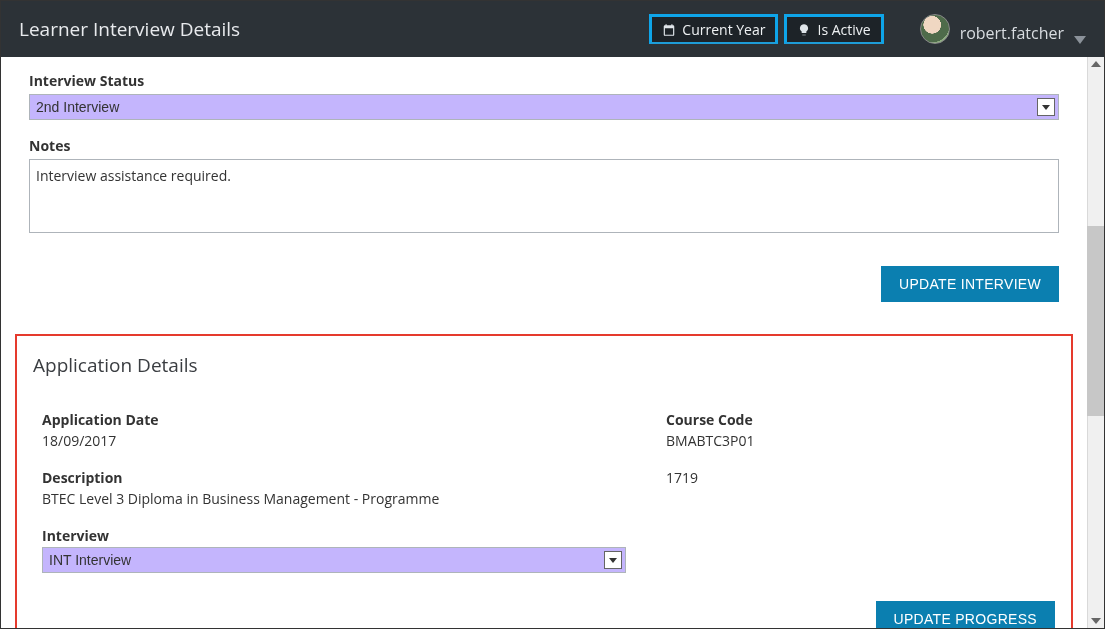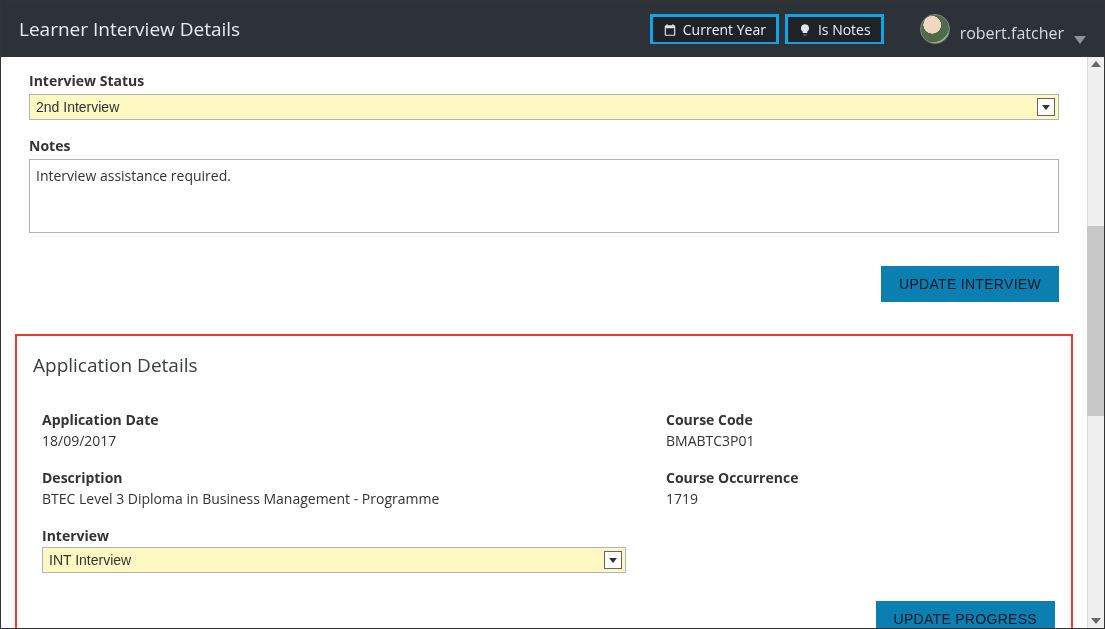--- a/index.html
+++ b/index.html
@@ -129,21 +129,21 @@
   }
   .select-wrap, .textarea-wrap {
     position: relative;
   }
   .full-select {
     width: 100%;
     height: 26px;
     border: 1px solid #aeb4ba;
     font-size: 14px;
     padding: 2px 26px 2px 6px;
-    background: #fef9c3;
+    background: #c4b5fd;
     color: #333;
     appearance: none;
   }
   .sel-arrow {
     position: absolute;
     right: 4px; top: 4px;
     width: 18px; height: 18px;
     border: 1px solid #656565;
     display: flex; align-items: center; justify-content: center;
     pointer-events: none;
@@ -161,21 +161,21 @@
     border: 1px solid #aeb4ba;
     font-size: 14px;
     padding: 6px;
     font-family: inherit;
     resize: none;
     color: #333;
   }
   .field-block { margin-bottom: 16px; }
   .btn {
     background: #0b7fb0;
-    color: #0f172a;
+    color: #ffffff;
     font-size: 14px;
     letter-spacing: 0.3px;
     border: none;
     padding: 10px 18px;
     cursor: pointer;
   }
   .btn-row {
     display: flex;
     justify-content: flex-end;
     margin-top: 28px;
@@ -225,21 +225,21 @@
       <div class="pill active">
         <svg viewBox="0 0 24 24">
             <path d="M19 4h-1V2h-2v2H8V2H6v2H5a2 2 0 0 0-2 2v14a2 2 0 0 0 2 2h14a2 2 0 0 0 2-2V6a2 2 0 0 0-2-2zm0 16H5V9h14v11z"></path>
           </svg>
         <span>Current Year</span>
       </div>
       <div class="pill active">
         <svg viewBox="0 0 24 24">
             <path d="M9 21h6v-1H9v1zm3-19a7 7 0 0 0-4 12.7V17h8v-2.3A7 7 0 0 0 12 2z"></path>
           </svg>
-        <span>Is Notes</span>
+        <span>Is Active</span>
       </div>
       <div class="user-block">
         <div class="avatar"></div>
         <span class="username">robert.fatcher</span>
         <div class="tri-down"></div>
       </div>
     </div>
   </div>
 
   <div class="content">
@@ -287,21 +287,20 @@
                 </div>
             </div>
           </div>
         </div>
         <div class="col">
           <div class="kv">
             <div class="k">Course Code</div>
             <div class="v">BMABTC3P01</div>
           </div>
           <div class="kv">
-            <div class="k">Course Occurrence</div>
             <div class="v">1719</div>
           </div>
         </div>
       </div>
 
       <div class="btn-row">
         <button class="btn">UPDATE PROGRESS</button>
       </div>
     </div>
 

